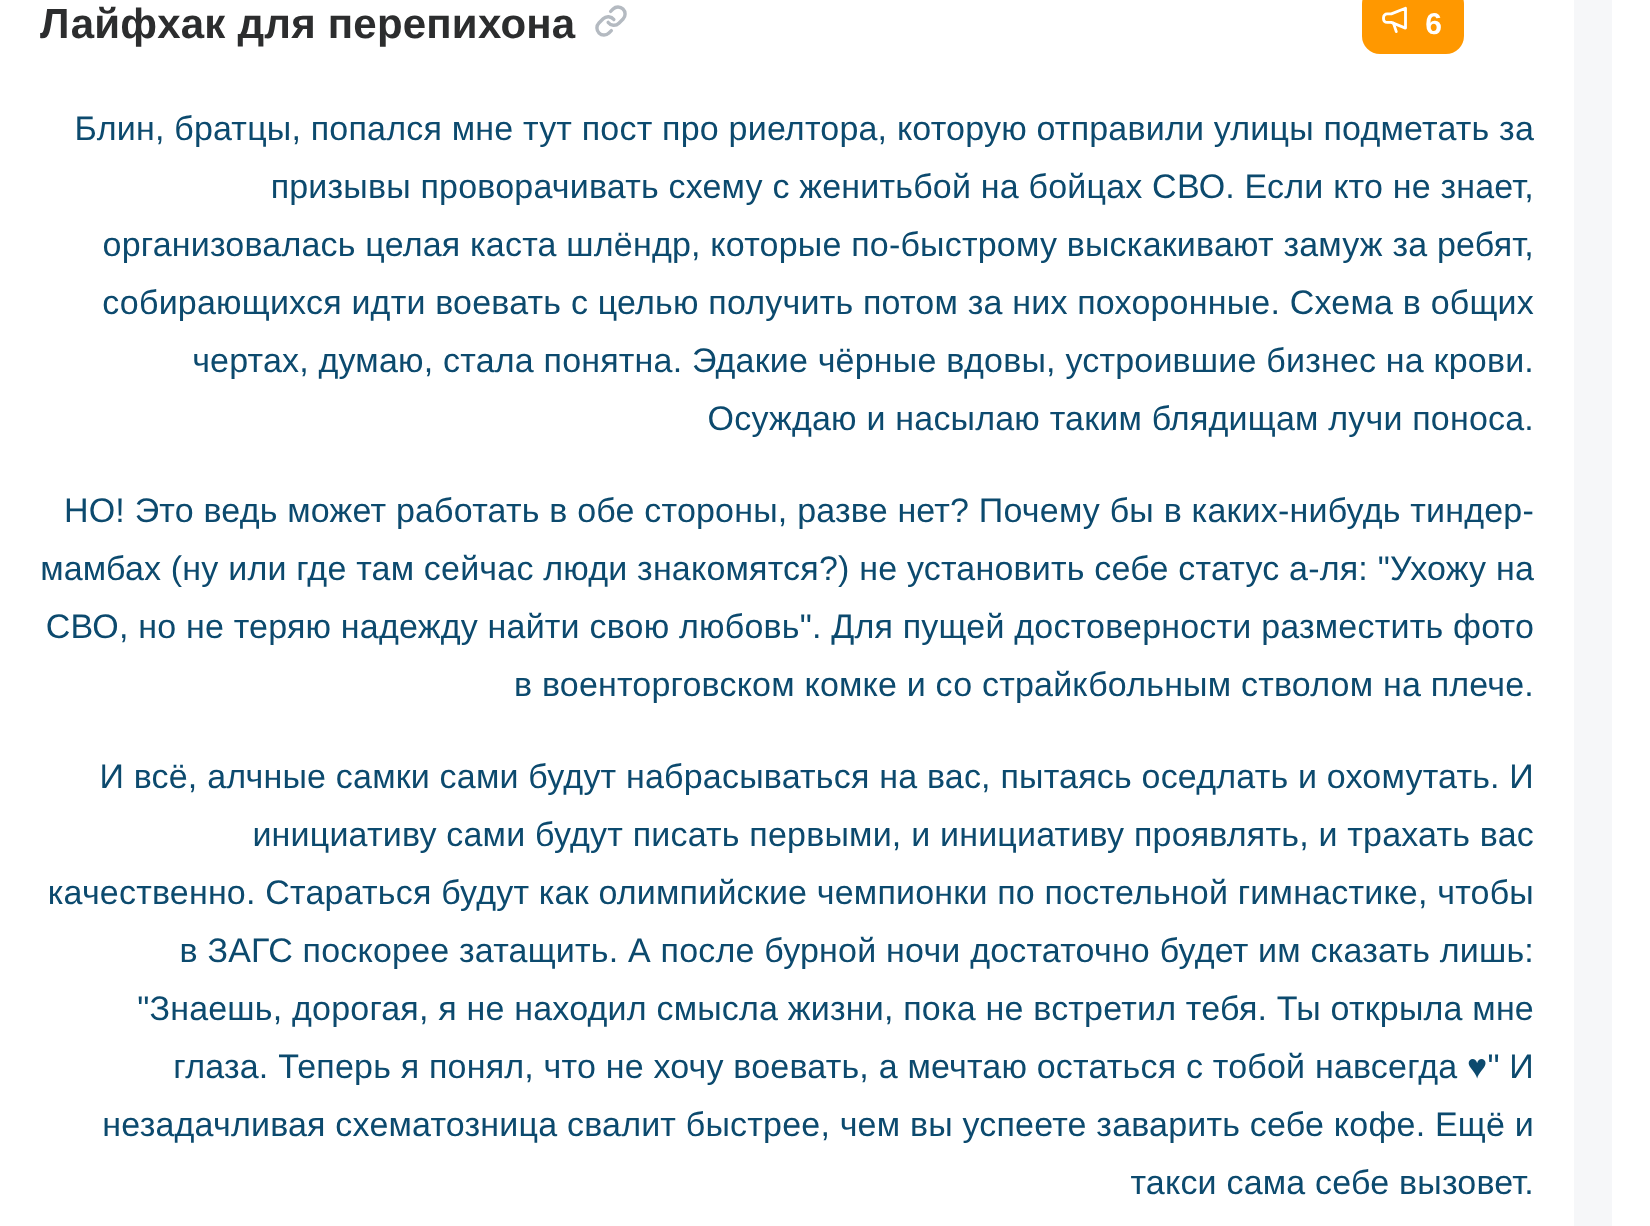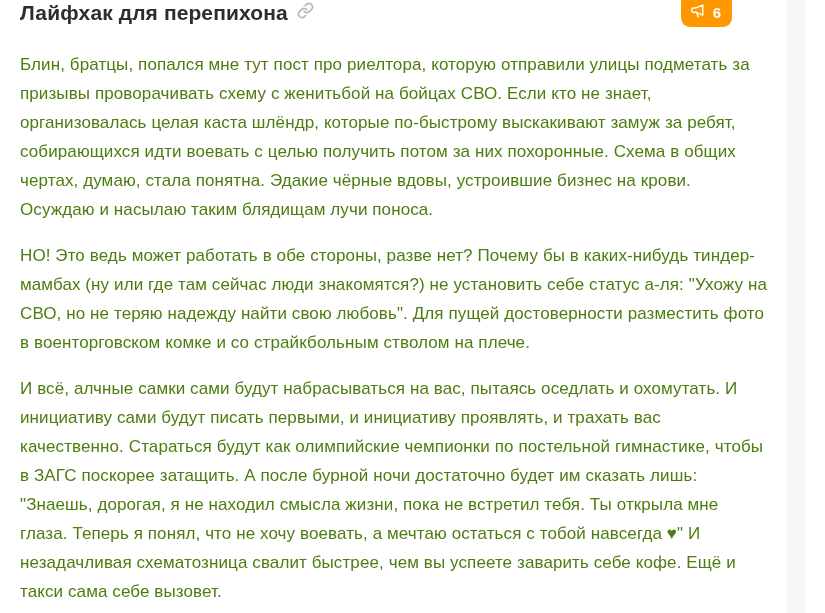--- a/index.html
+++ b/index.html
@@ -58,23 +58,24 @@
     color: #ffffff;
     font-size: 15px;
     font-weight: 700;
     cursor: pointer;
   }
   .promo-badge .count { padding-top: 5px; }
   .promo-badge svg { margin-top: 5px; }
   .post-body p {
     font-size: 17px;
     line-height: 29px;
-    color: #4d7c0f;
+    color: #0c4a6e;
     margin-bottom: 17px;
     letter-spacing: 0.1px;
+    text-align: right;
   }
   .post-body p:last-child { margin-bottom: 10px; }
 </style>
 </head>
 <body>
 
 <div class="page">
 
   <div class="gutter"></div>
 

